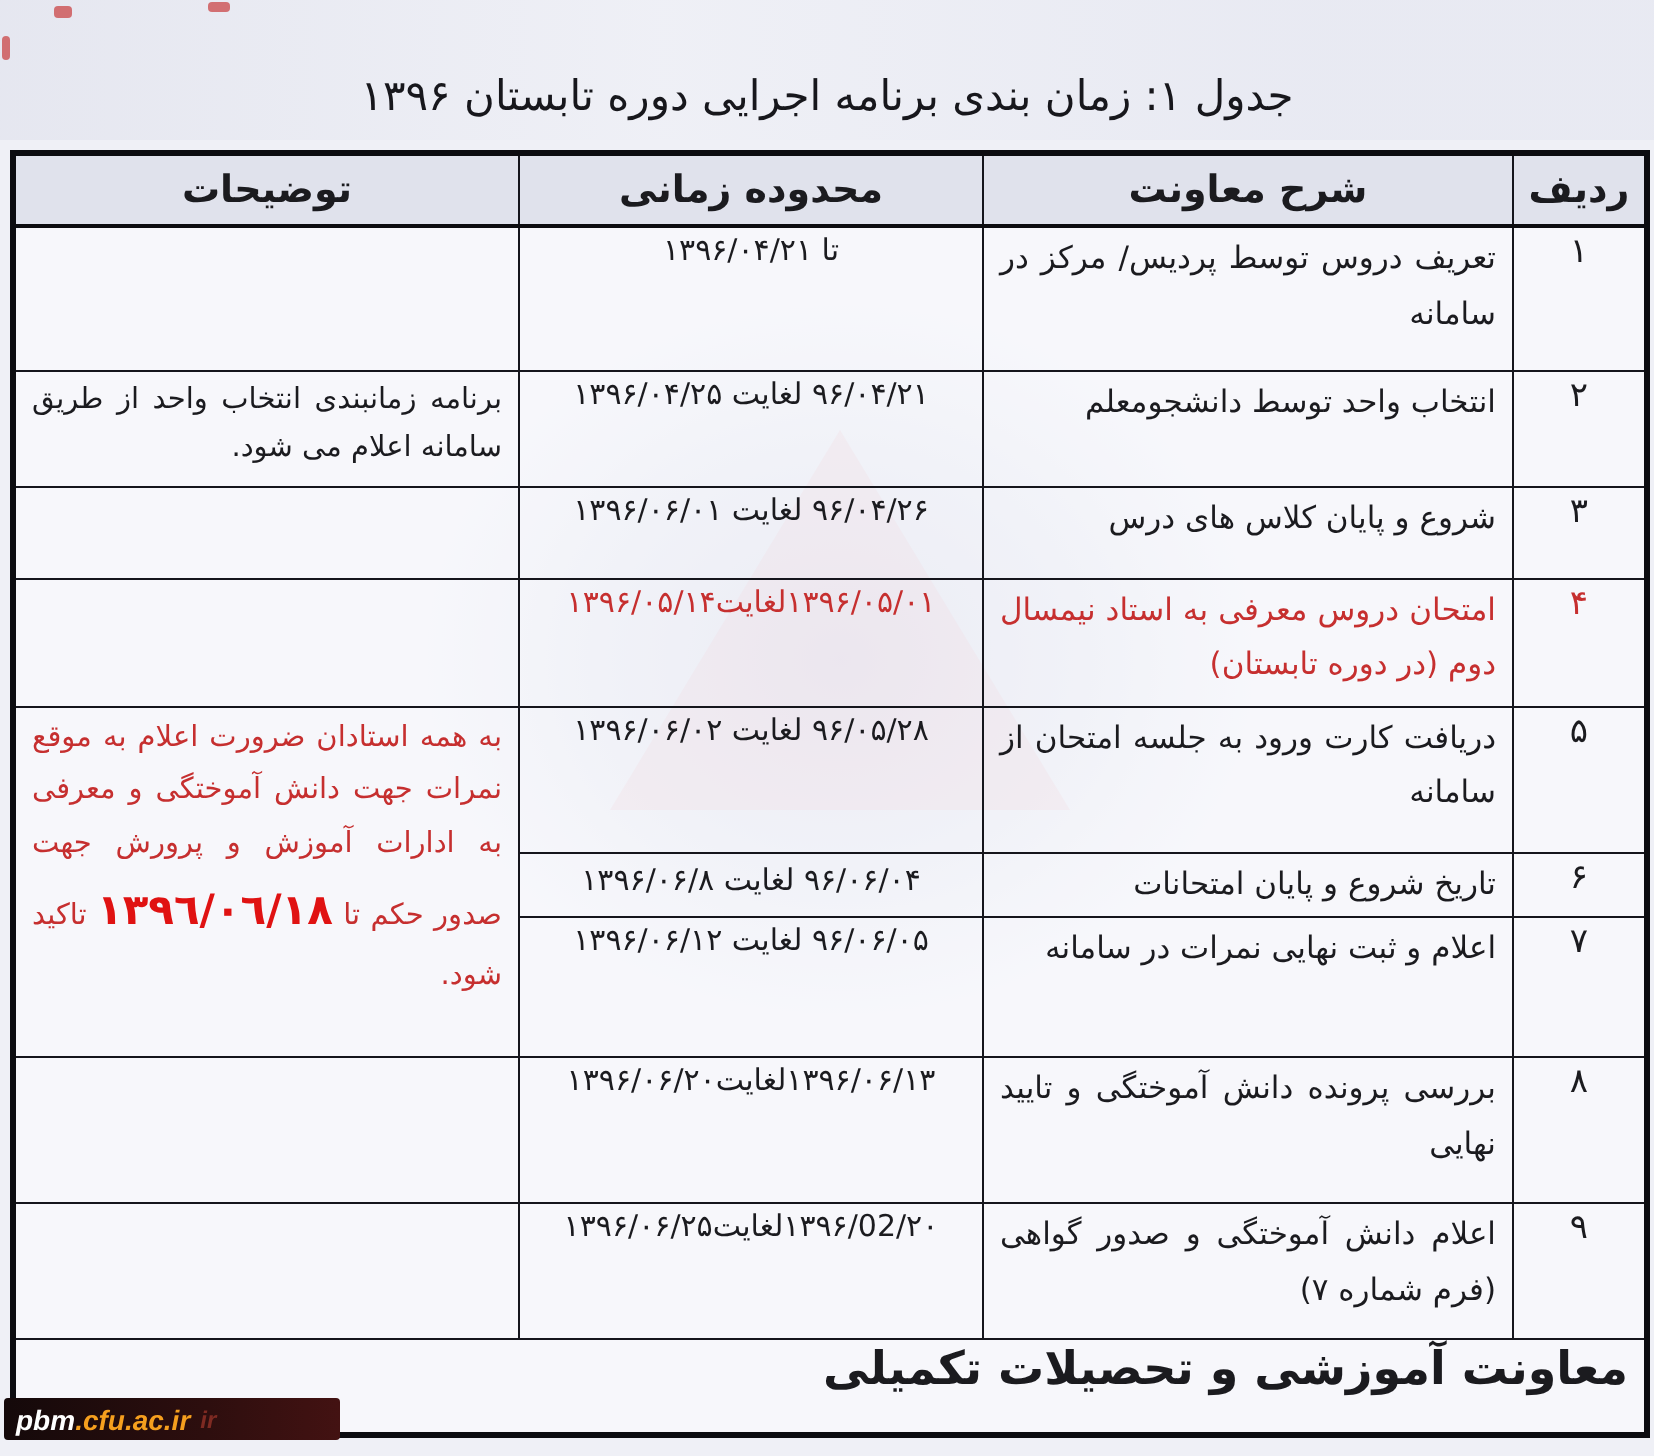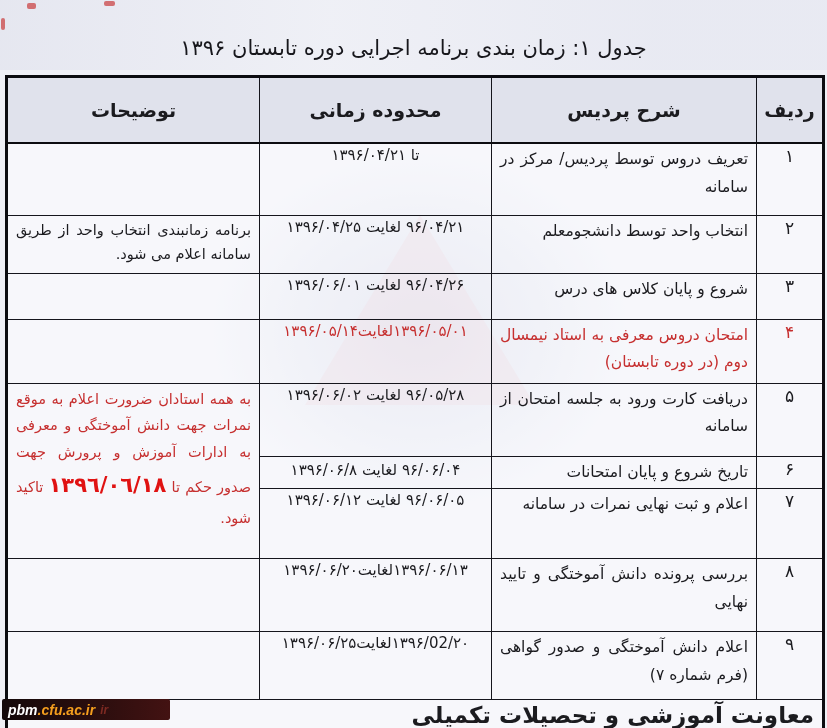--- a/index.html
+++ b/index.html
@@ -39,21 +39,21 @@
     border:1.5px solid #15151c;
     vertical-align:top;
     padding:2px 8px;
     overflow:hidden;
   }
   table.sched thead th{
     background:rgba(221,223,234,0.9);
     border-bottom:2px solid #0c0c10;
     font-weight:bold;font-size:19px;
     vertical-align:middle;text-align:center;
-    height:32px;padding:16px 4px;
+    height:32px;padding:1px 4px;
   }
   td.c-num{text-align:center;font-size:17px;padding-top:6px;}
   td.c-act{text-align:justify;text-align-last:right;font-size:15.5px;line-height:1.8;padding:4px 10px 2px;}
   td.c-time{text-align:center;font-size:15px;padding-top:8px;white-space:nowrap;}
   td.c-note{text-align:justify;text-align-last:right;font-size:14.5px;line-height:1.7;padding:5px 10px 2px;}
   td.c-note-merged{text-align:justify;text-align-last:right;font-size:14.5px;line-height:1.85;padding:8px 10px;}
 
   tr.row-red td{color:#c62f2f;}
   .note-red{color:#c62f2f;}
   .big-date{color:#e01212;font-weight:bold;font-size:21px;letter-spacing:1px;}
@@ -95,21 +95,21 @@
 <table class="sched">
   <colgroup>
     <col style="width:67px">
       <col style="width:265px">
       <col style="width:232px">
       <col style="width:253px">
   </colgroup>
   <thead>
     <tr>
       <th>ردیف</th>
-      <th>شرح پردیس</th>
+      <th>شرح معاونت</th>
       <th>محدوده زمانی</th>
       <th>توضیحات</th>
     </tr>
   </thead>
   <tbody>
     <tr style="height:72px">
       <td class="c-num">۱</td>
       <td class="c-act">تعریف دروس توسط پردیس/ مرکز در سامانه</td>
       <td class="c-time">تا ۱۳۹۶/۰۴/۲۱</td>
       <td class="c-note"></td>

